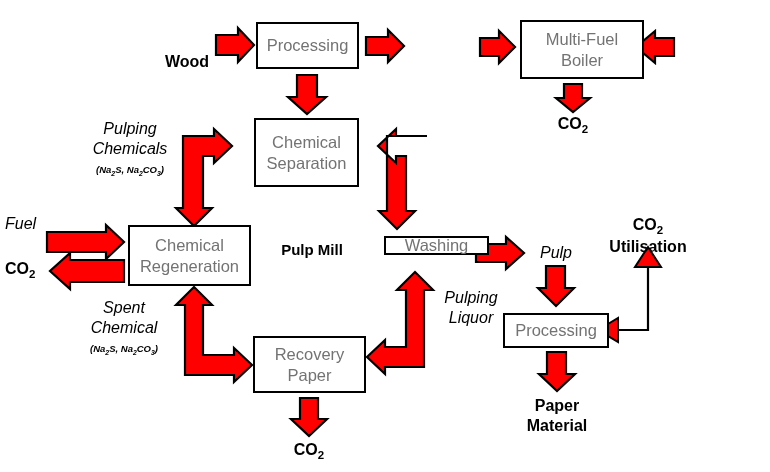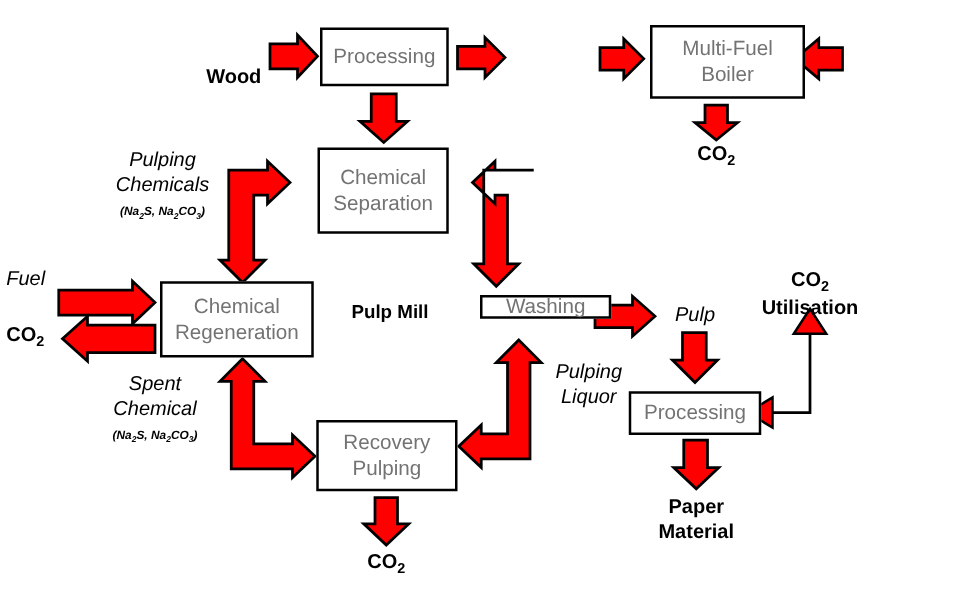--- a/index.html
+++ b/index.html
@@ -114,21 +114,21 @@
     <span style="white-space:pre-line;">Chemical
 Regeneration</span>
   </div>
 
   <div class="box" style="left:384px; top:236px; width:105px; height:19px;">
     <span>Washing</span>
   </div>
 
   <div class="box" style="left:253px; top:336px; width:113px; height:57px;">
     <span style="white-space:pre-line;">Recovery
-Pulping</span>
+Paper</span>
   </div>
 
   <div class="box" style="left:503px; top:313px; width:106px; height:35px;">
     <span>Processing</span>
   </div>
 
   <div class="lbl bold" style="left:159px; top:52px; width:56px;">Wood</div>
 
 
 

